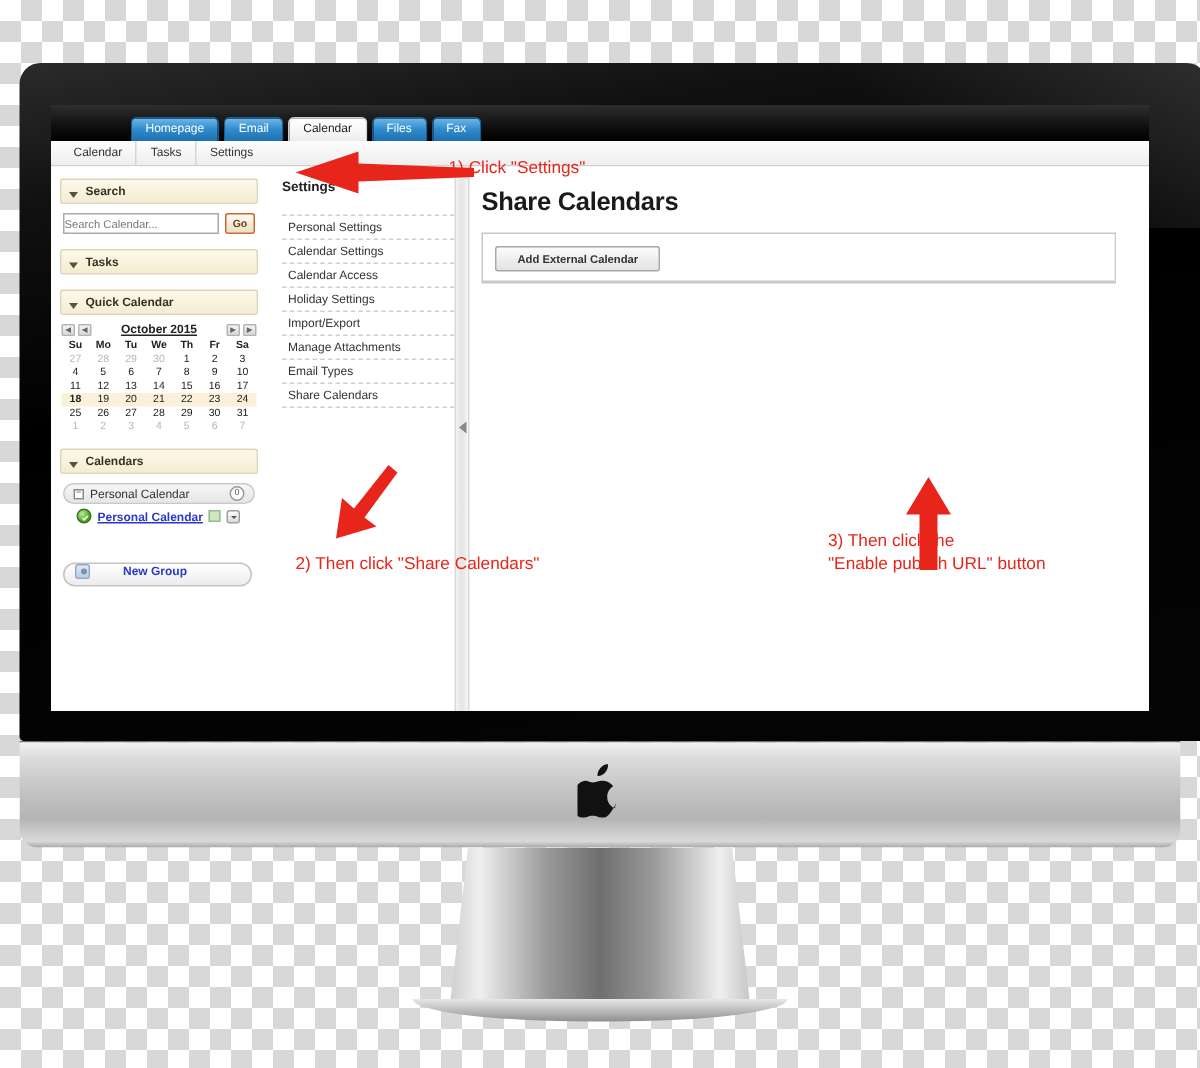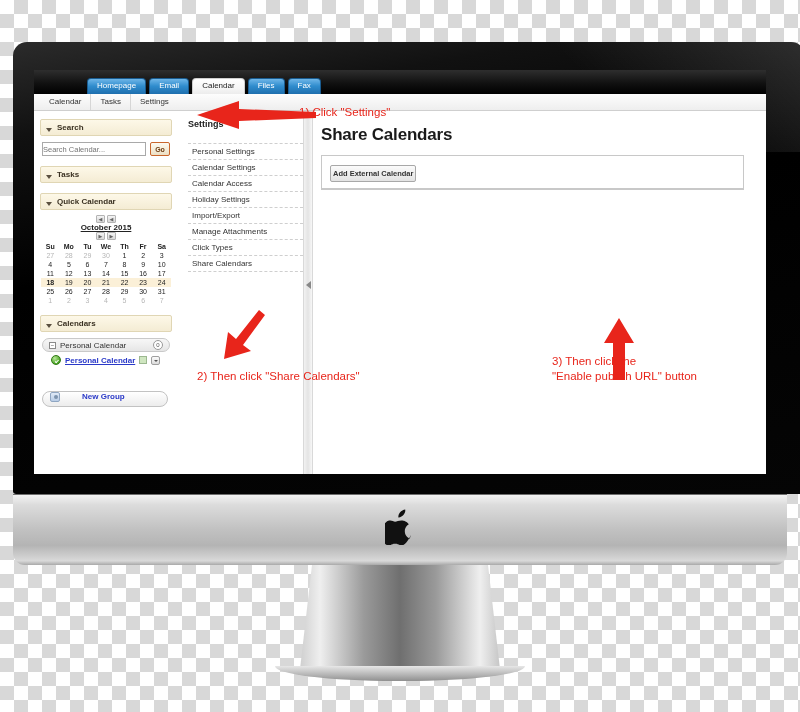--- a/index.html
+++ b/index.html
@@ -111,21 +111,21 @@
     font-size: 7.5px; color: #555; padding: 0 0; font-family: "Liberation Sans", sans-serif;
   }
   .go-btn {
     width: 20px; height: 14px; font-size: 7px; color: #6b3a10; font-weight: bold;
     background: linear-gradient(180deg,#fdfaf0,#ecdfc4); border: 1px solid #c9662c;
     border-radius: 2px; cursor: pointer; font-family: "Liberation Sans", sans-serif;
   }
 
   
   .cal-wrap { padding: 5px 1px 0; }
-  .cal-nav { display: flex; align-items: center; justify-content: space-between; margin-bottom: 2px; flex-direction: column; }
+  .cal-nav { display: flex; align-items: center; justify-content: space-between; margin-bottom: 2px; }
   .navbtn {
     width: 9px; height: 8px; background: linear-gradient(180deg,#f4f4f4,#d9d9d9);
     border: 1px solid #b3b3b3; border-radius: 1px; font-size: 5px; line-height: 7px;
     text-align: center; color: #666;
   }
   .nav-group { display: flex; gap: 2px; }
   .cal-title { font-size: 8px; font-weight: bold; color: #222; text-decoration: underline; }
   table.minical { width: 100%; border-collapse: collapse; }
   table.minical th {
     font-size: 7px; color: #222; font-weight: bold; padding: 1px 0; text-align: center;
@@ -174,21 +174,21 @@
   .settings-item {
     font-size: 8px; color: #333; padding: 3px 4px; border-bottom: 1px dashed #cfcfcf;
   }
 
   
   .main { flex: 1; padding: 14px 22px 0 8px; }
   .page-title { font-size: 17px; font-weight: bold; color: #1a1a1a; margin-bottom: 10px; letter-spacing:-.2px; }
   .card { border: 1px solid #c8c8c8; background: #fff; }
   .card-top { padding: 6px 8px; border-bottom: 1px solid #c8c8c8; background:#fff; }
   .add-ext-btn {
-    font-size: 7.5px; font-weight: bold; color: #333; padding: 3px 2px;
+    font-size: 7.5px; font-weight: bold; color: #333; padding: 3px 14px;
     background: linear-gradient(180deg,#fbfbfb,#e3e3e3); border: 1px solid #a8a8a8;
     border-radius: 2px; cursor: pointer; font-family: "Liberation Sans", sans-serif;
   }
   .card-sub {
     font-size: 8px; font-weight: bold; color: #222; padding: 4px 8px;
     background: linear-gradient(180deg,#f3f3f3,#e7e7e7); border-bottom: 1px solid #c8c8c8;
   }
   table.share { width: 100%; border-collapse: collapse; }
   table.share th {
     font-size: 8px; font-weight: bold; color: #222; text-align: left;
@@ -370,21 +370,21 @@
 
         <div class="settings-col">
           <div class="settings-title">Settings</div>
           <div class="settings-list" id="settings-list">
               <div class="settings-item">Personal Settings</div>
               <div class="settings-item">Calendar Settings</div>
               <div class="settings-item">Calendar Access</div>
               <div class="settings-item">Holiday Settings</div>
               <div class="settings-item">Import/Export</div>
               <div class="settings-item">Manage Attachments</div>
-              <div class="settings-item">Click Types</div>
+              <div class="settings-item">Email Types</div>
               <div class="settings-item">Share Calendars</div>
             </div>
         </div>
 
         <div class="divider">
           <div class="collapse-handle"></div>
         </div>
 
         <div class="main">
           <div class="page-title">Share Calendars</div>

